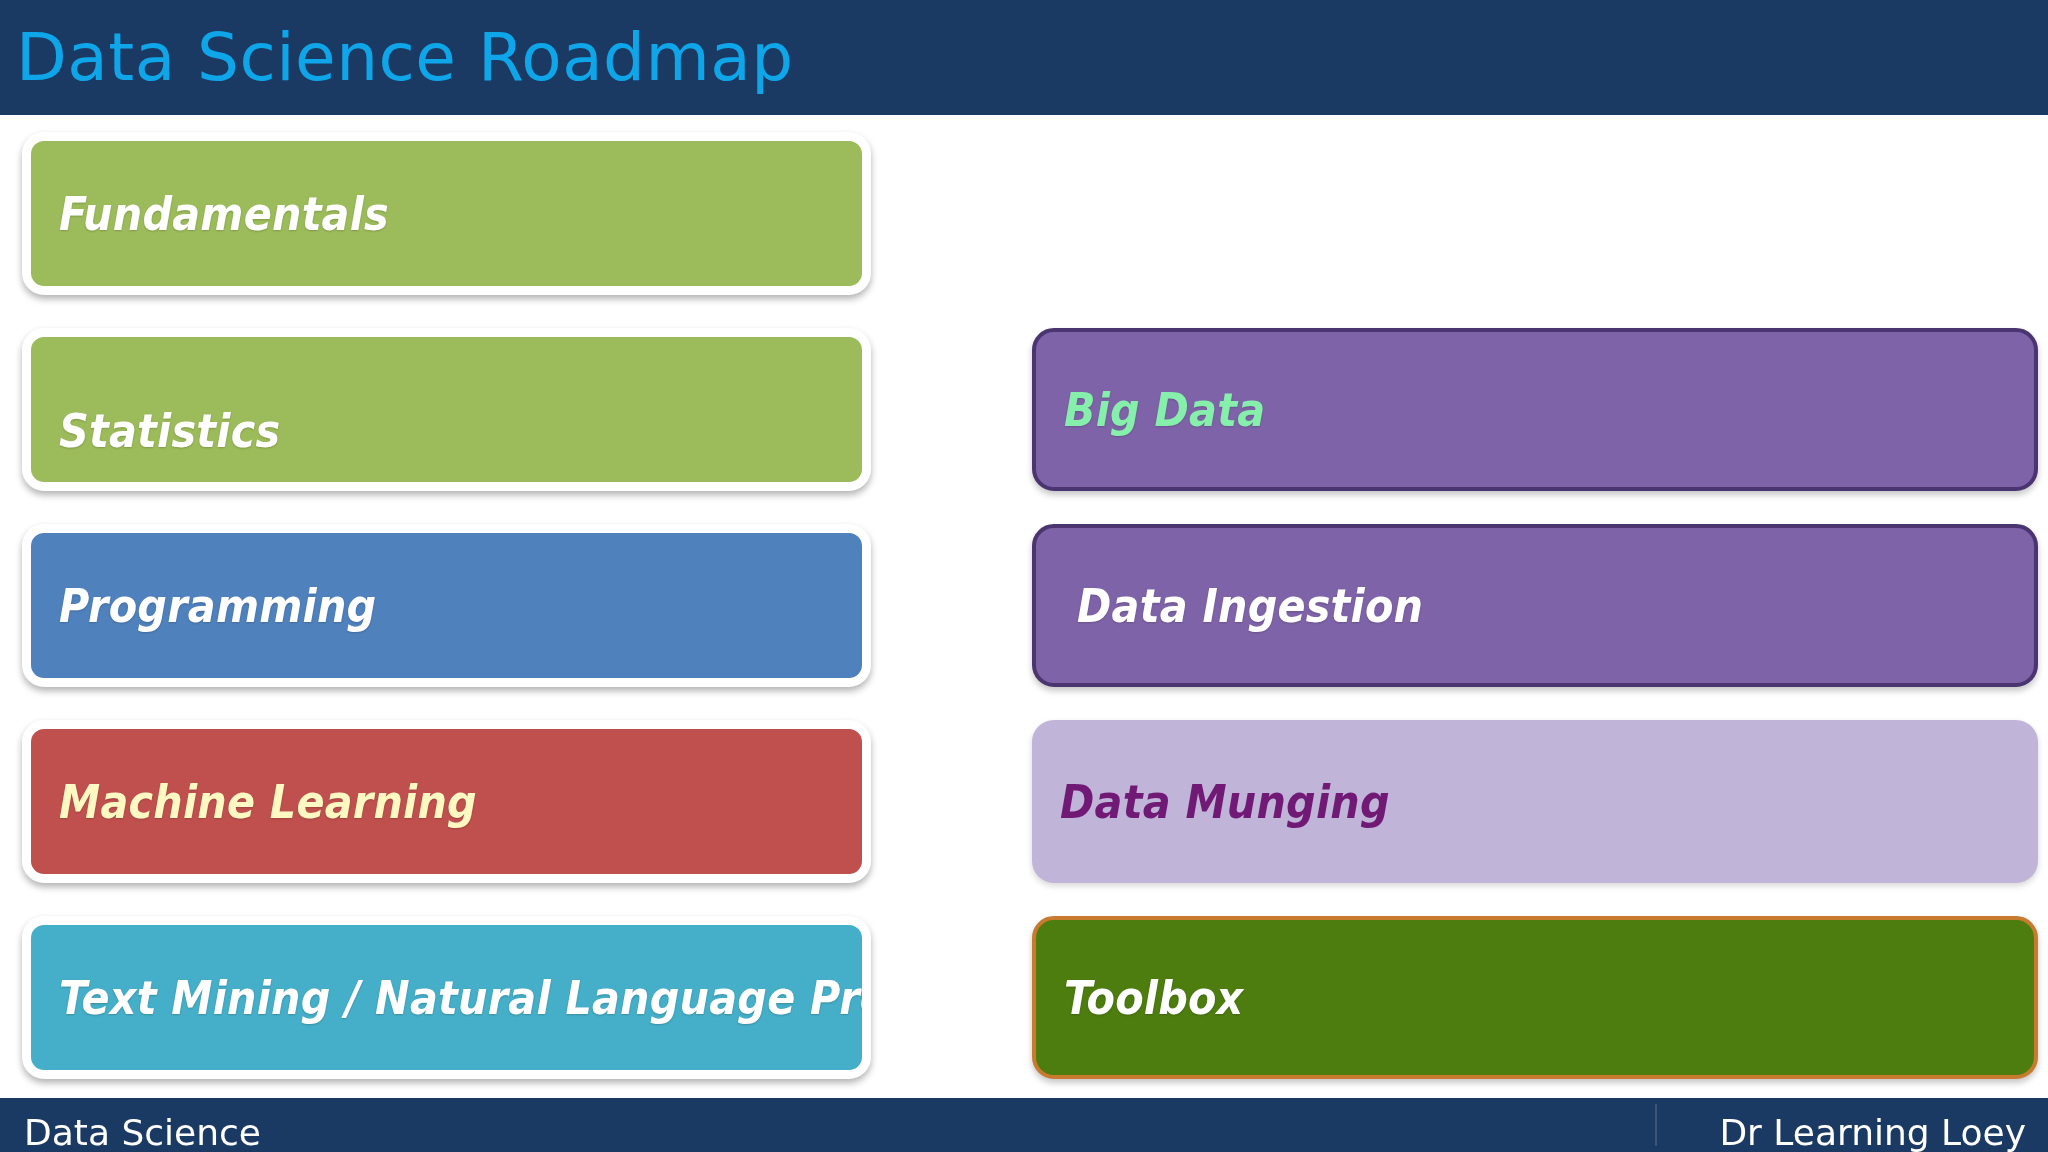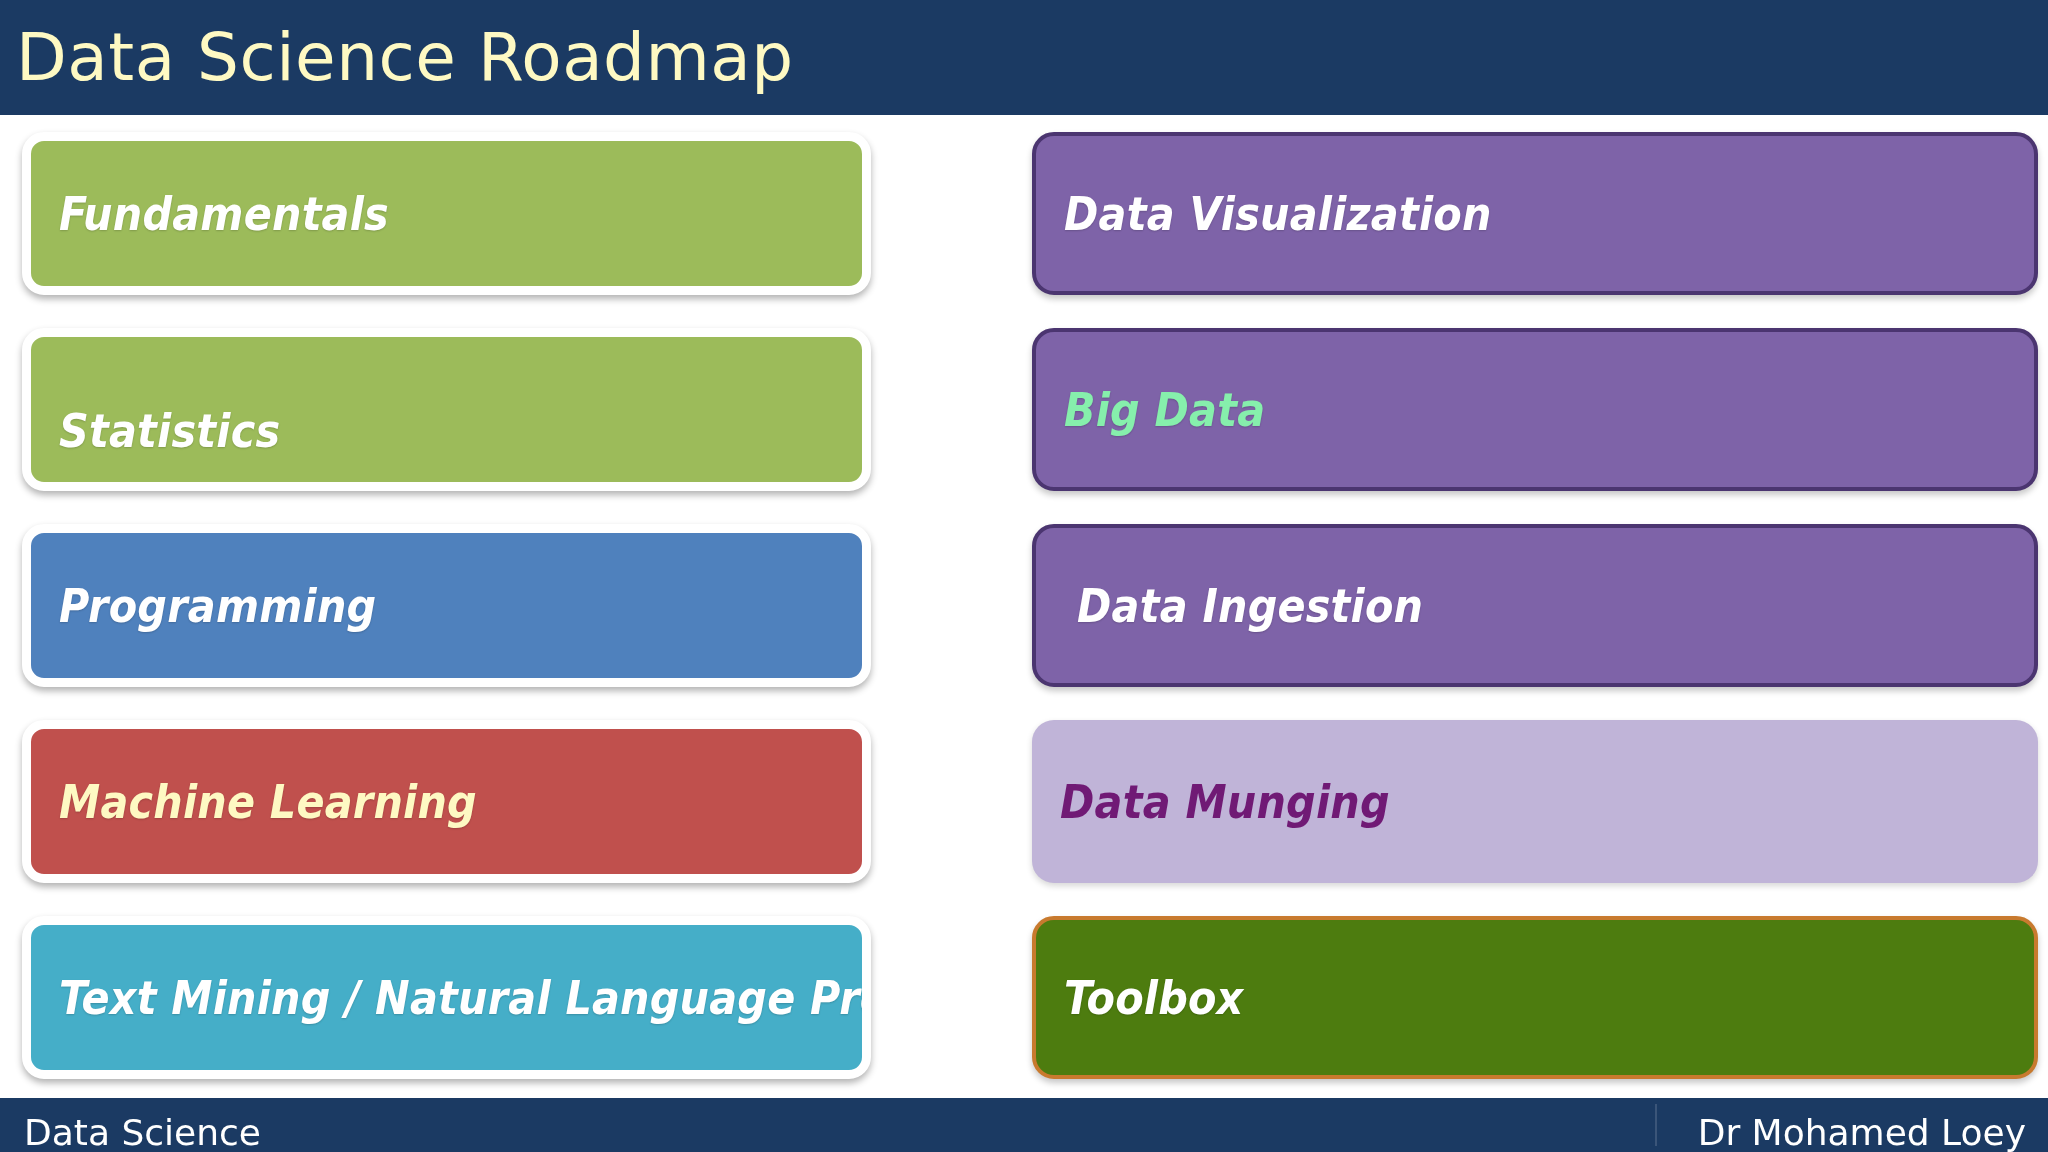--- a/index.html
+++ b/index.html
@@ -145,32 +145,29 @@
     height: 42px;
     background: rgba(255,255,255,0.14);
   }
 </style>
 </head>
 <body>
 
 <div id="slide">
 
   <div class="header-bar" style="background: rgb(27, 58, 99);">
-    <div class="header-title" style="color: #fef9c3; padding-left: 16px;">Data Science Roadmap</div>
+    <div class="header-title" style="color: #0ea5e9; padding-left: 16px;">Data Science Roadmap</div>
   </div>
 
   <div class="board">
 
     <div class="row row-0">
       <div class="card card-left style-outline" style="background: rgb(156, 187, 90); border-color: rgb(255, 255, 255);">
         <span class="card-label txt-white" style="color: rgb(255, 255, 255);">Fundamentals</span>
       </div>
-      <div class="card card-right style-edged" style="background: rgb(126, 99, 168); border-color: rgb(75, 53, 112);">
-        <span class="card-label txt-white" style="color: rgb(255, 255, 255);">Data Visualization</span>
-      </div>
     </div>
 
     <div class="row row-1">
       <div class="card card-left style-outline" style="background: rgb(156, 187, 90); border-color: rgb(255, 255, 255);">
         <span class="card-label txt-white" style="color: rgb(255, 255, 255); margin-top: 43px;">Statistics</span>
       </div>
       <div class="card card-right style-edged" style="background: rgb(126, 99, 168); border-color: rgb(75, 53, 112);">
         <span class="card-label txt-white" style="color: #86efac;">Big Data</span>
       </div>
     </div>
@@ -200,16 +197,16 @@
       <div class="card card-right style-edged" style="background: #4d7c0f; border-color: rgb(200, 122, 46);">
         <span class="card-label txt-white" style="color: rgb(255, 255, 255);">Toolbox</span>
       </div>
     </div>
 
   </div>
 
   <div class="footer-bar" style="background: rgb(27, 58, 99);">
     <div class="footer-left" style="color: rgb(255, 255, 255);">Data Science</div>
     <div class="footer-divider"></div>
-    <div class="footer-right" style="color: rgb(255, 255, 255);">Dr Mohamed Loey</div>
+    <div class="footer-right" style="color: rgb(255, 255, 255);">Dr Learning Loey</div>
   </div>
 
 </div>
 
 </body></html>

